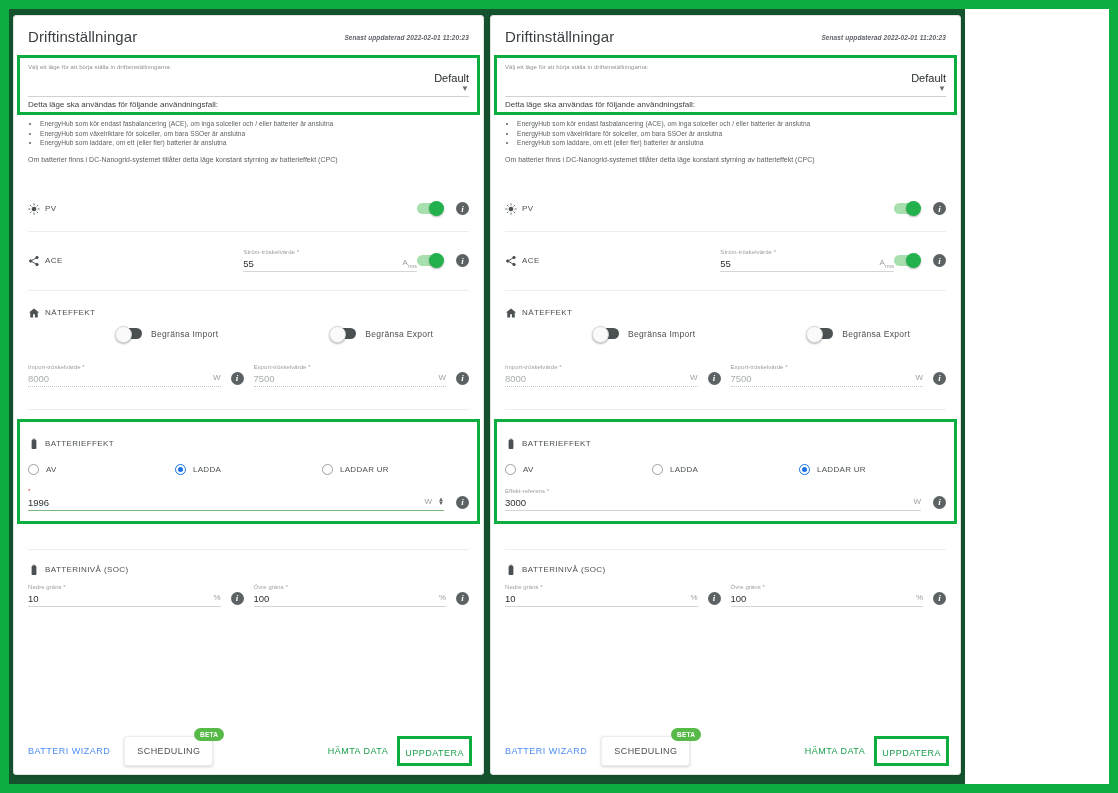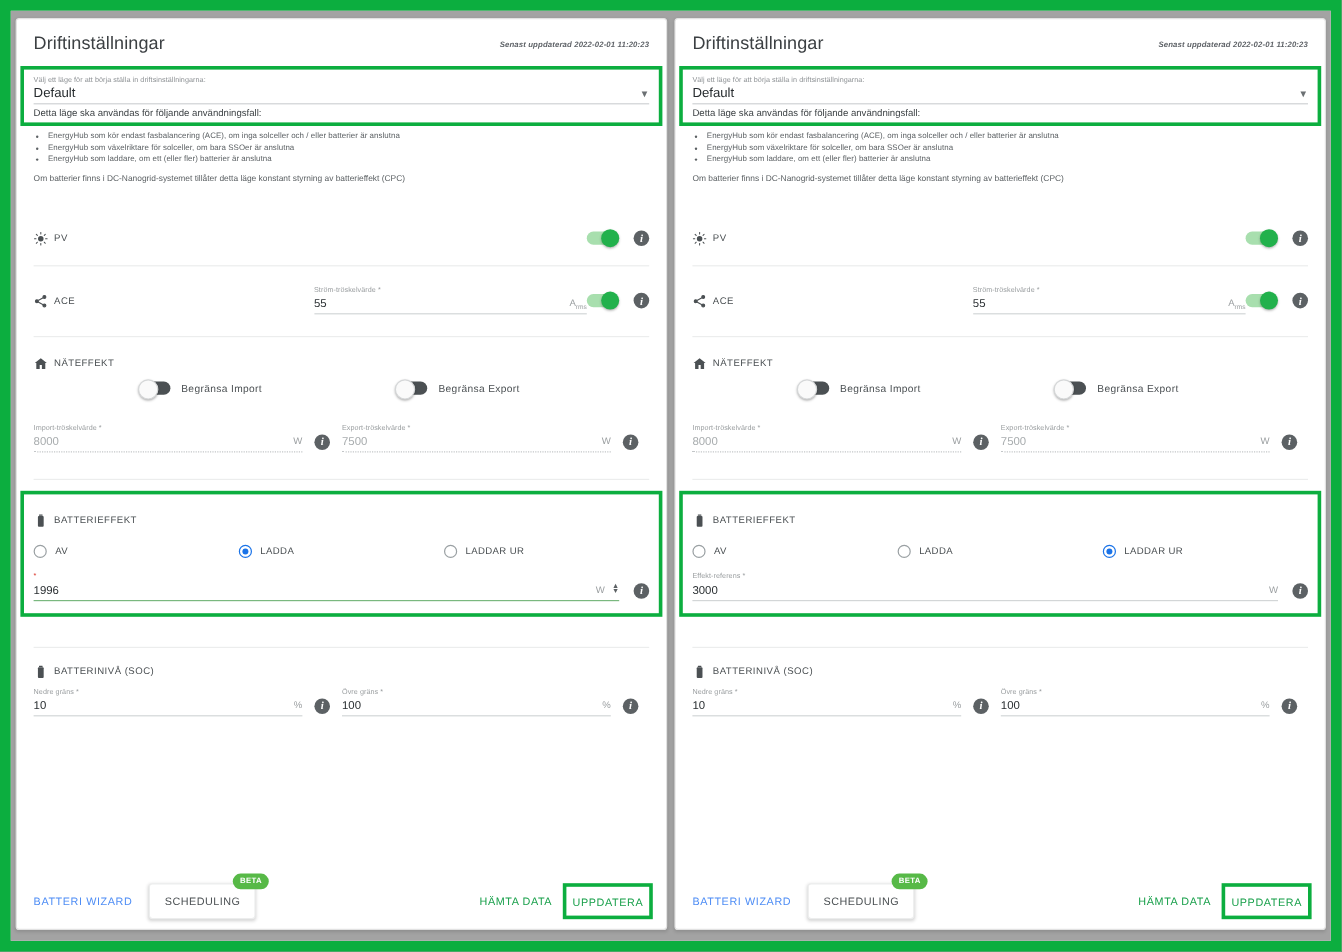--- a/index.html
+++ b/index.html
@@ -7,22 +7,22 @@
     width:1118px; height:793px;
     background:#000;
     font-family:"Liberation Sans", sans-serif;
     overflow:hidden;
   }
   .outer-frame{
     position:absolute; left:0; top:0; width:1118px; height:793px;
     border:9px solid #0cae3f; background:#ffffff;
   }
   .panels{
-    position:absolute; left:0; top:0; width:1100px; height:775px;
-    display:flex; background:#a3a3a3; padding:6px 4px 4px 4px; gap:6px;
+    position:absolute; left:0; top:0; width:956px; height:775px;
+    display:flex; background:#14532d; padding:6px 4px 4px 4px; gap:6px;
   }
   .panel{
     position:relative;
     width:548px; height:760px;
     background:#ffffff;
     border:1px solid #e2e2e2;
     border-radius:3px;
     box-shadow:0 1px 3px rgba(0,0,0,.13);
     overflow:hidden;
   }
@@ -45,21 +45,21 @@
   .hl-green{ outline:3px solid #0cae3f; outline-offset:0; }
   .mode-box{
     position:relative; margin:0 6px; padding:6px 8px 3px 8px;
     background:#fff;
   }
   .mini-label{ font-size:6px; color:#8d9194; letter-spacing:.05px; }
   .select-row{
     position:relative; display:flex; align-items:flex-end;
     justify-content:space-between;
     border-bottom:1px solid #cfd2d4;
-    padding-bottom:2px; margin-top:2px;
+    padding-bottom:2px; margin-top:2px;flex-direction:column;
   }
   .select-value{ font-size:11px; color:#262b2e; }
   .caret{ font-size:8px; color:#6b7073; line-height:10px; }
   .mode-sub{ font-size:8px; color:#3d4245; margin-top:3px; }
 
   
   .bullets{ margin:7px 0 0 26px; }
   .bullets li{
     font-size:6.6px; color:#5c6164; line-height:9.5px; list-style:disc;
     letter-spacing:.05px;

